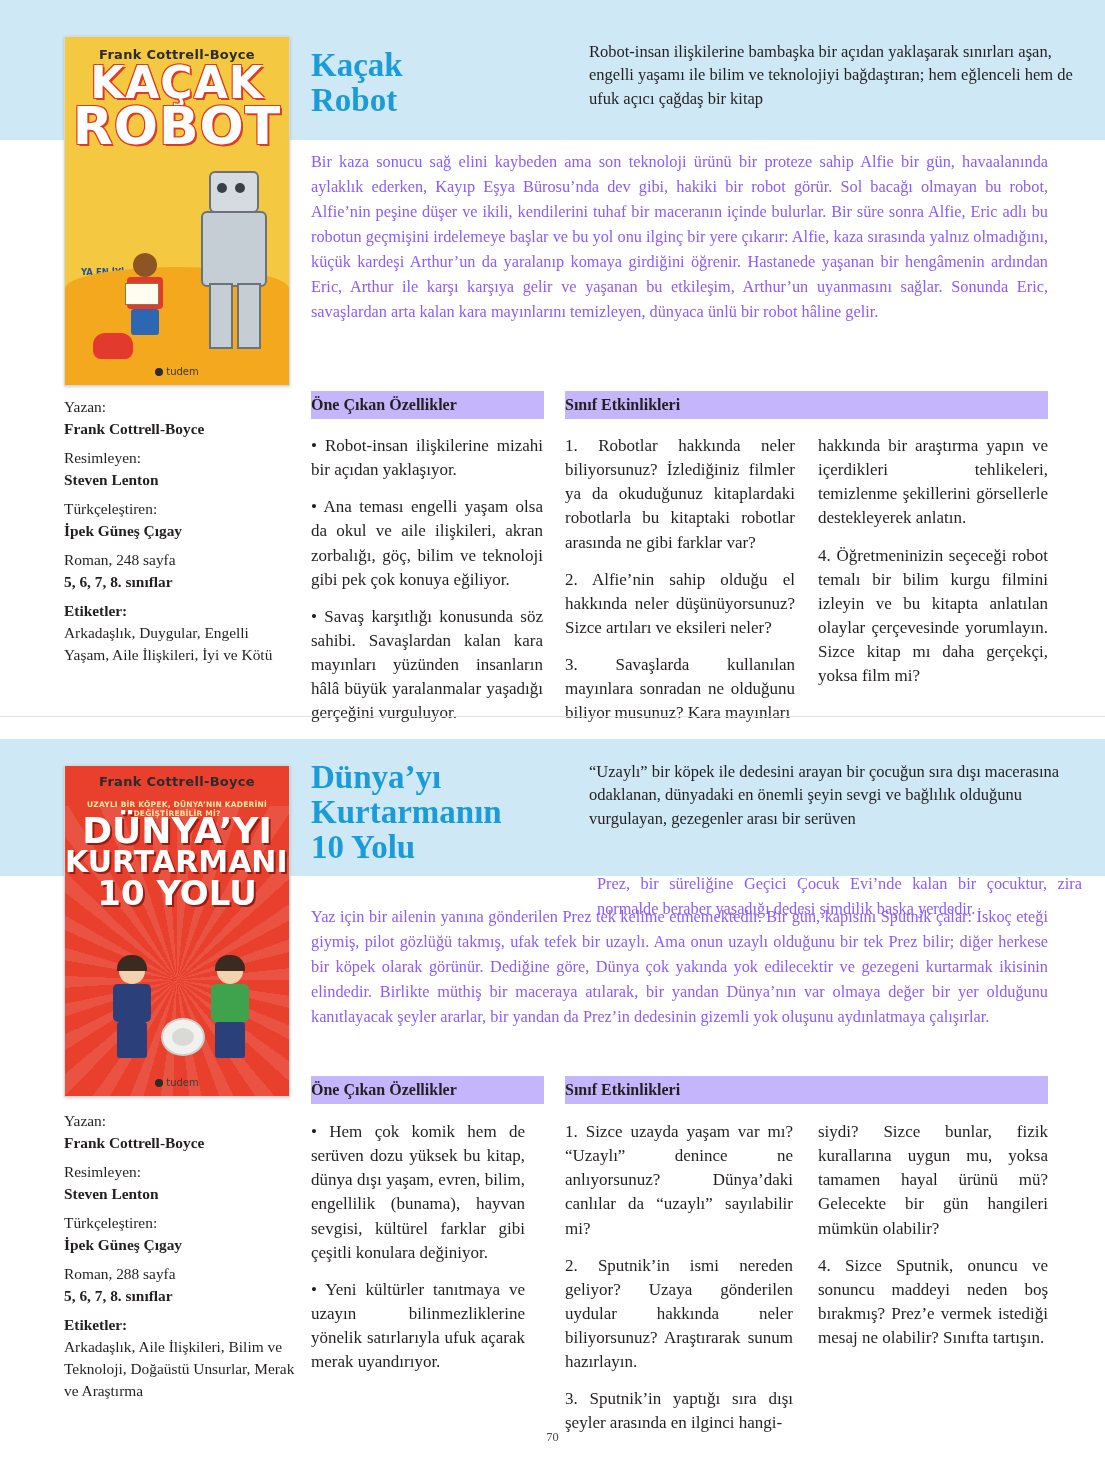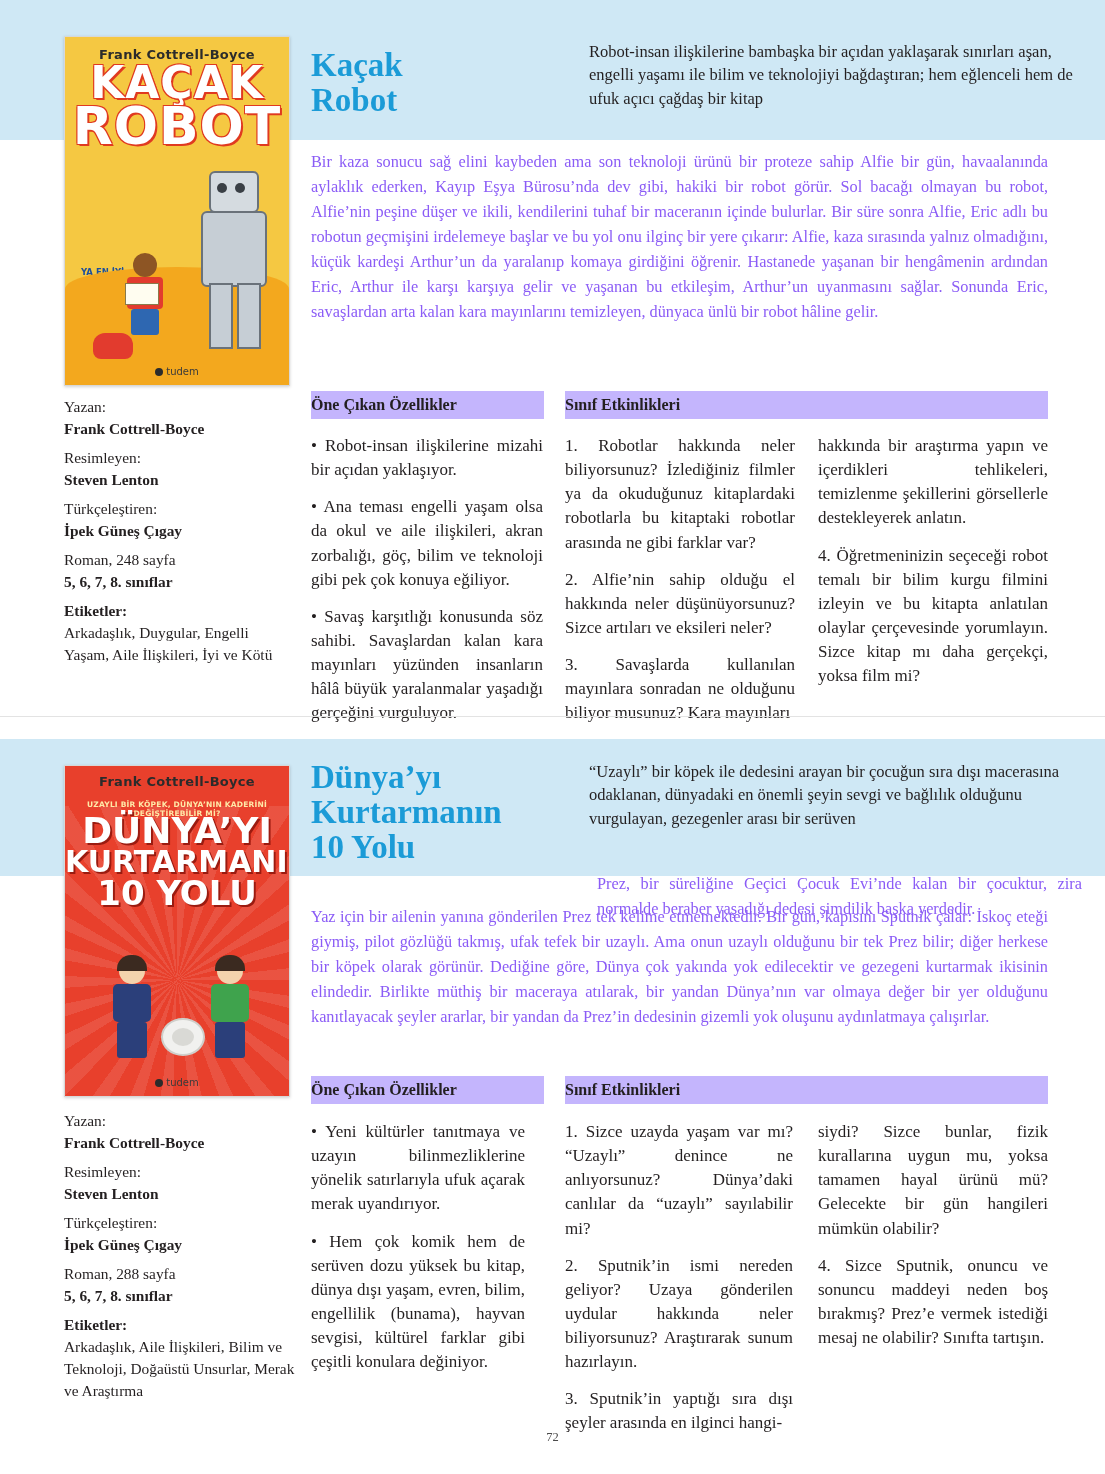--- a/index.html
+++ b/index.html
@@ -458,28 +458,28 @@
   <div class="val">5, 6, 7, 8. sınıflar</div>
   <div class="gap"></div>
   <div class="val">Etiketler:</div>
   <div class="lbl">Arkadaşlık, Aile İlişkileri, Bilim ve Teknoloji, Doğaüstü Unsurlar, Merak ve Araştırma</div>
 </div>
 
 <div class="panel-head ph-2-left">Öne Çıkan Özellikler</div>
 <div class="panel-head ph-2-right">Sınıf Etkinlikleri</div>
 
 <div class="feat-col f2-features">
+  <p>• Hem çok komik hem de serüven dozu yüksek bu kitap, dünya dışı yaşam, evren, bilim, engellilik (bunama), hayvan sevgisi, kültürel farklar gibi çeşitli konulara değiniyor.</p>
   <p>• Yeni kültürler tanıtmaya ve uzayın bilinmezliklerine yönelik satırlarıyla ufuk açarak merak uyandırıyor.</p>
-  <p>• Hem çok komik hem de serüven dozu yüksek bu kitap, dünya dışı yaşam, evren, bilim, engellilik (bunama), hayvan sevgisi, kültürel farklar gibi çeşitli konulara değiniyor.</p>
 </div>
 
 <div class="feat-col f2-act-a">
   <p>1. Sizce uzayda yaşam var mı? “Uzaylı” denince ne anlıyorsunuz? Dünya’daki canlılar da “uzaylı” sayılabilir mi?</p>
   <p>2. Sputnik’in ismi nereden geliyor? Uzaya gönderilen uydular hakkında neler biliyorsunuz? Araştırarak sunum hazırlayın.</p>
   <p>3. Sputnik’in yaptığı sıra dışı şeyler arasında en ilginci hangi-</p>
 </div>
 
 <div class="feat-col f2-act-b">
   <p>siydi? Sizce bunlar, fizik kurallarına uygun mu, yoksa tamamen hayal ürünü mü? Gelecekte bir gün hangileri mümkün olabilir?</p>
   <p>4. Sizce Sputnik, onuncu ve sonuncu maddeyi neden boş bırakmış? Prez’e vermek istediği mesaj ne olabilir? Sınıfta tartışın.</p>
 </div>
 
-<div class="page-number">72</div>
+<div class="page-number">70</div>
 
 </body></html>

